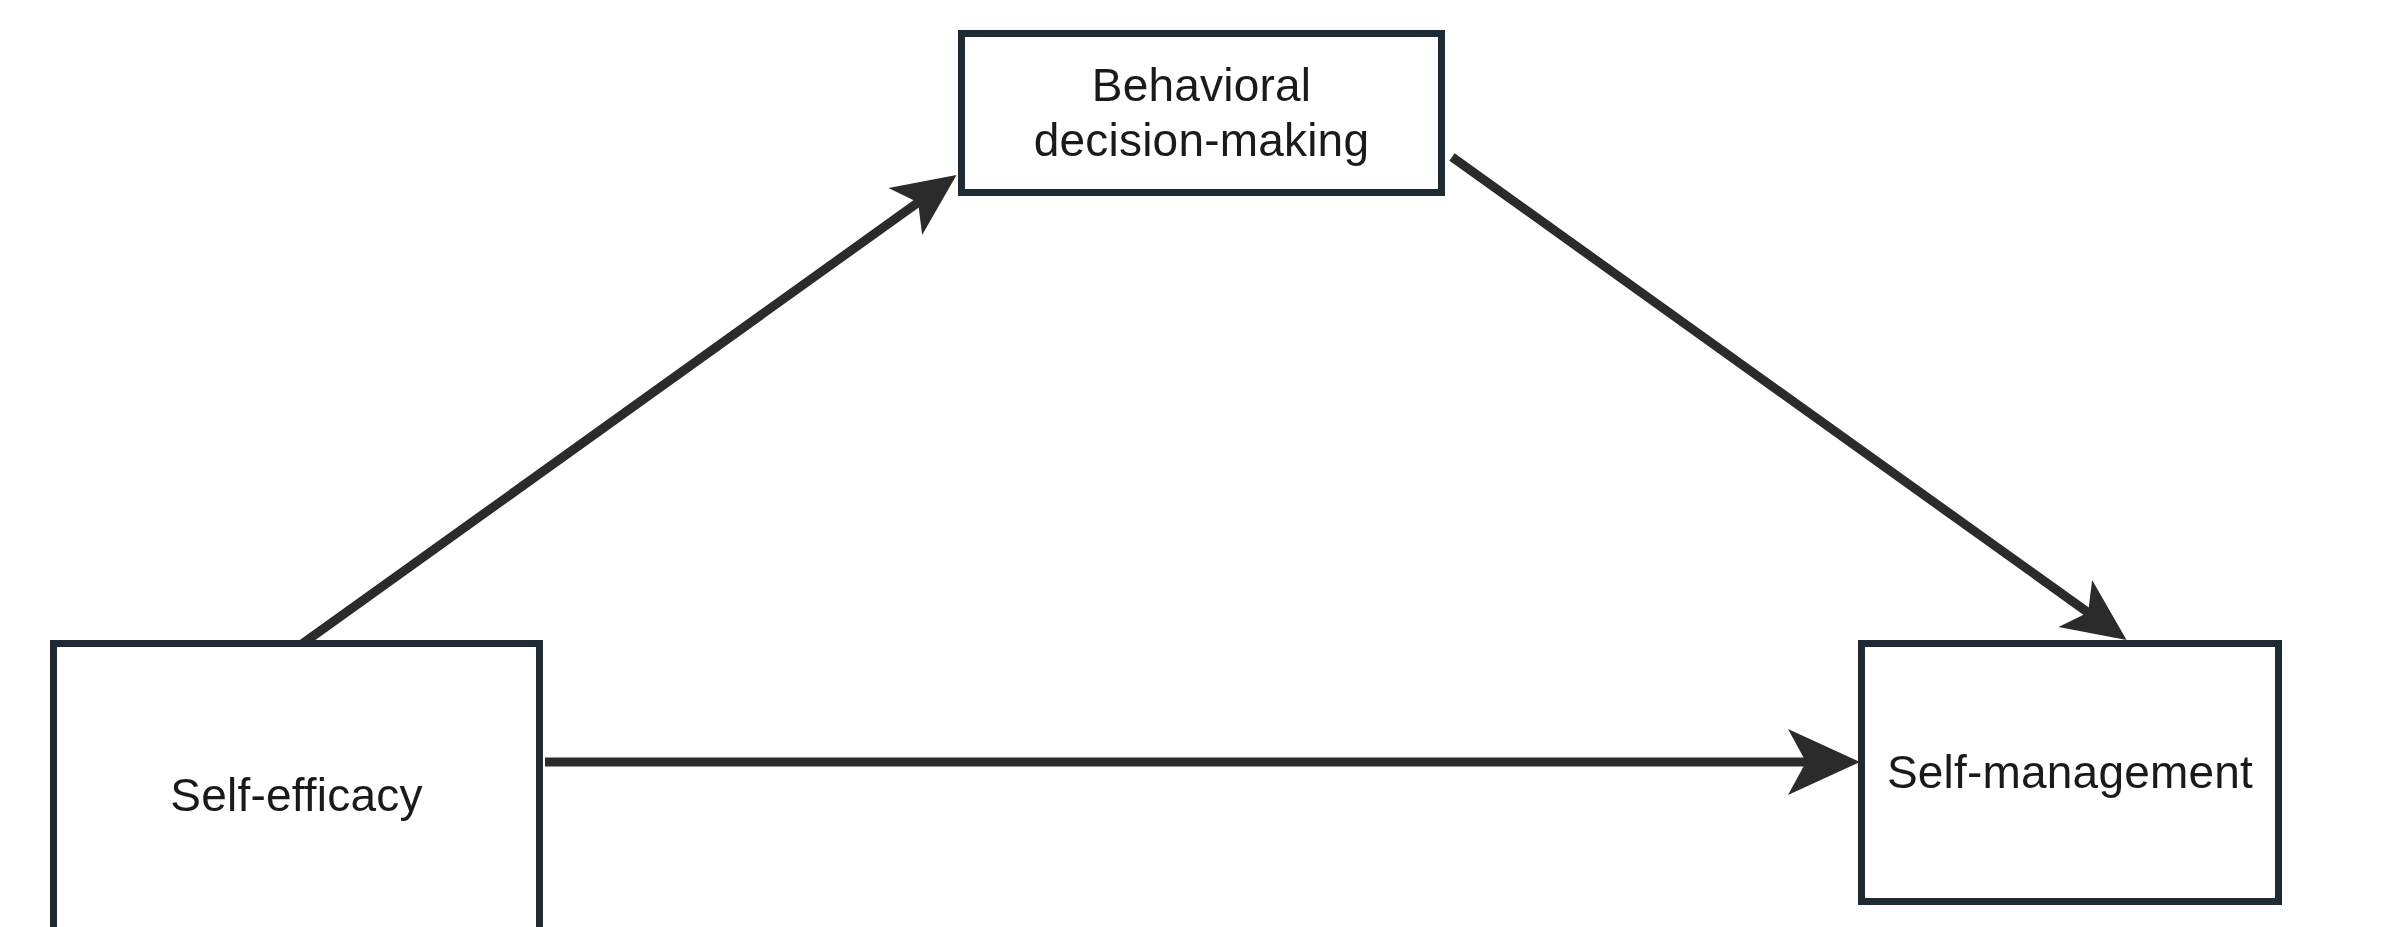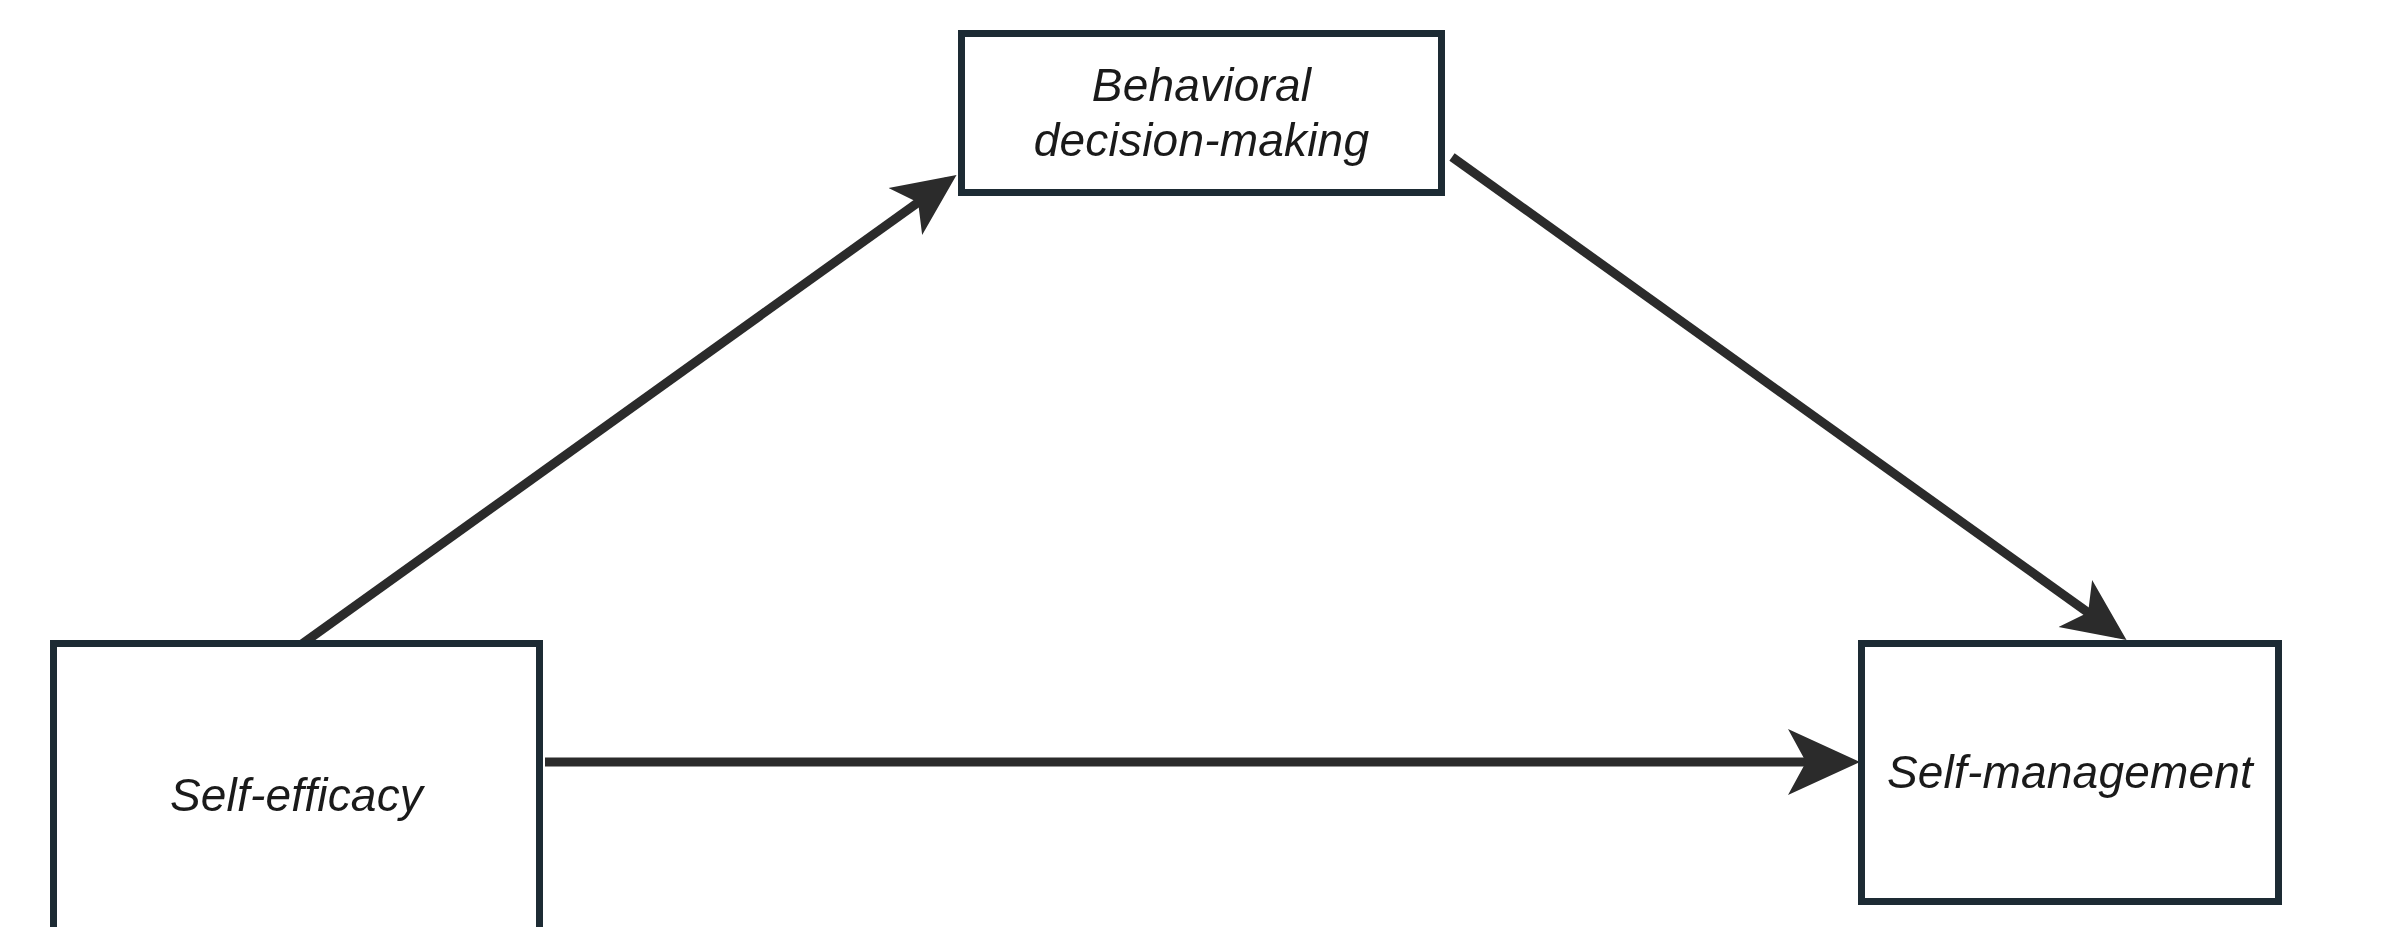--- a/index.html
+++ b/index.html
@@ -10,21 +10,20 @@
   }
   body {
     font-family: "Liberation Sans", sans-serif;
   }
   #canvas {
     position: relative;
     width: 2405px;
     height: 927px;
     background: #ffffff;
     overflow: hidden;
-    font-style: italic;
   }
   .node {
     position: absolute;
     box-sizing: border-box;
     background: #ffffff;
     border: 7px solid #1d2b34;
     display: flex;
     align-items: center;
     justify-content: center;
     text-align: center;

